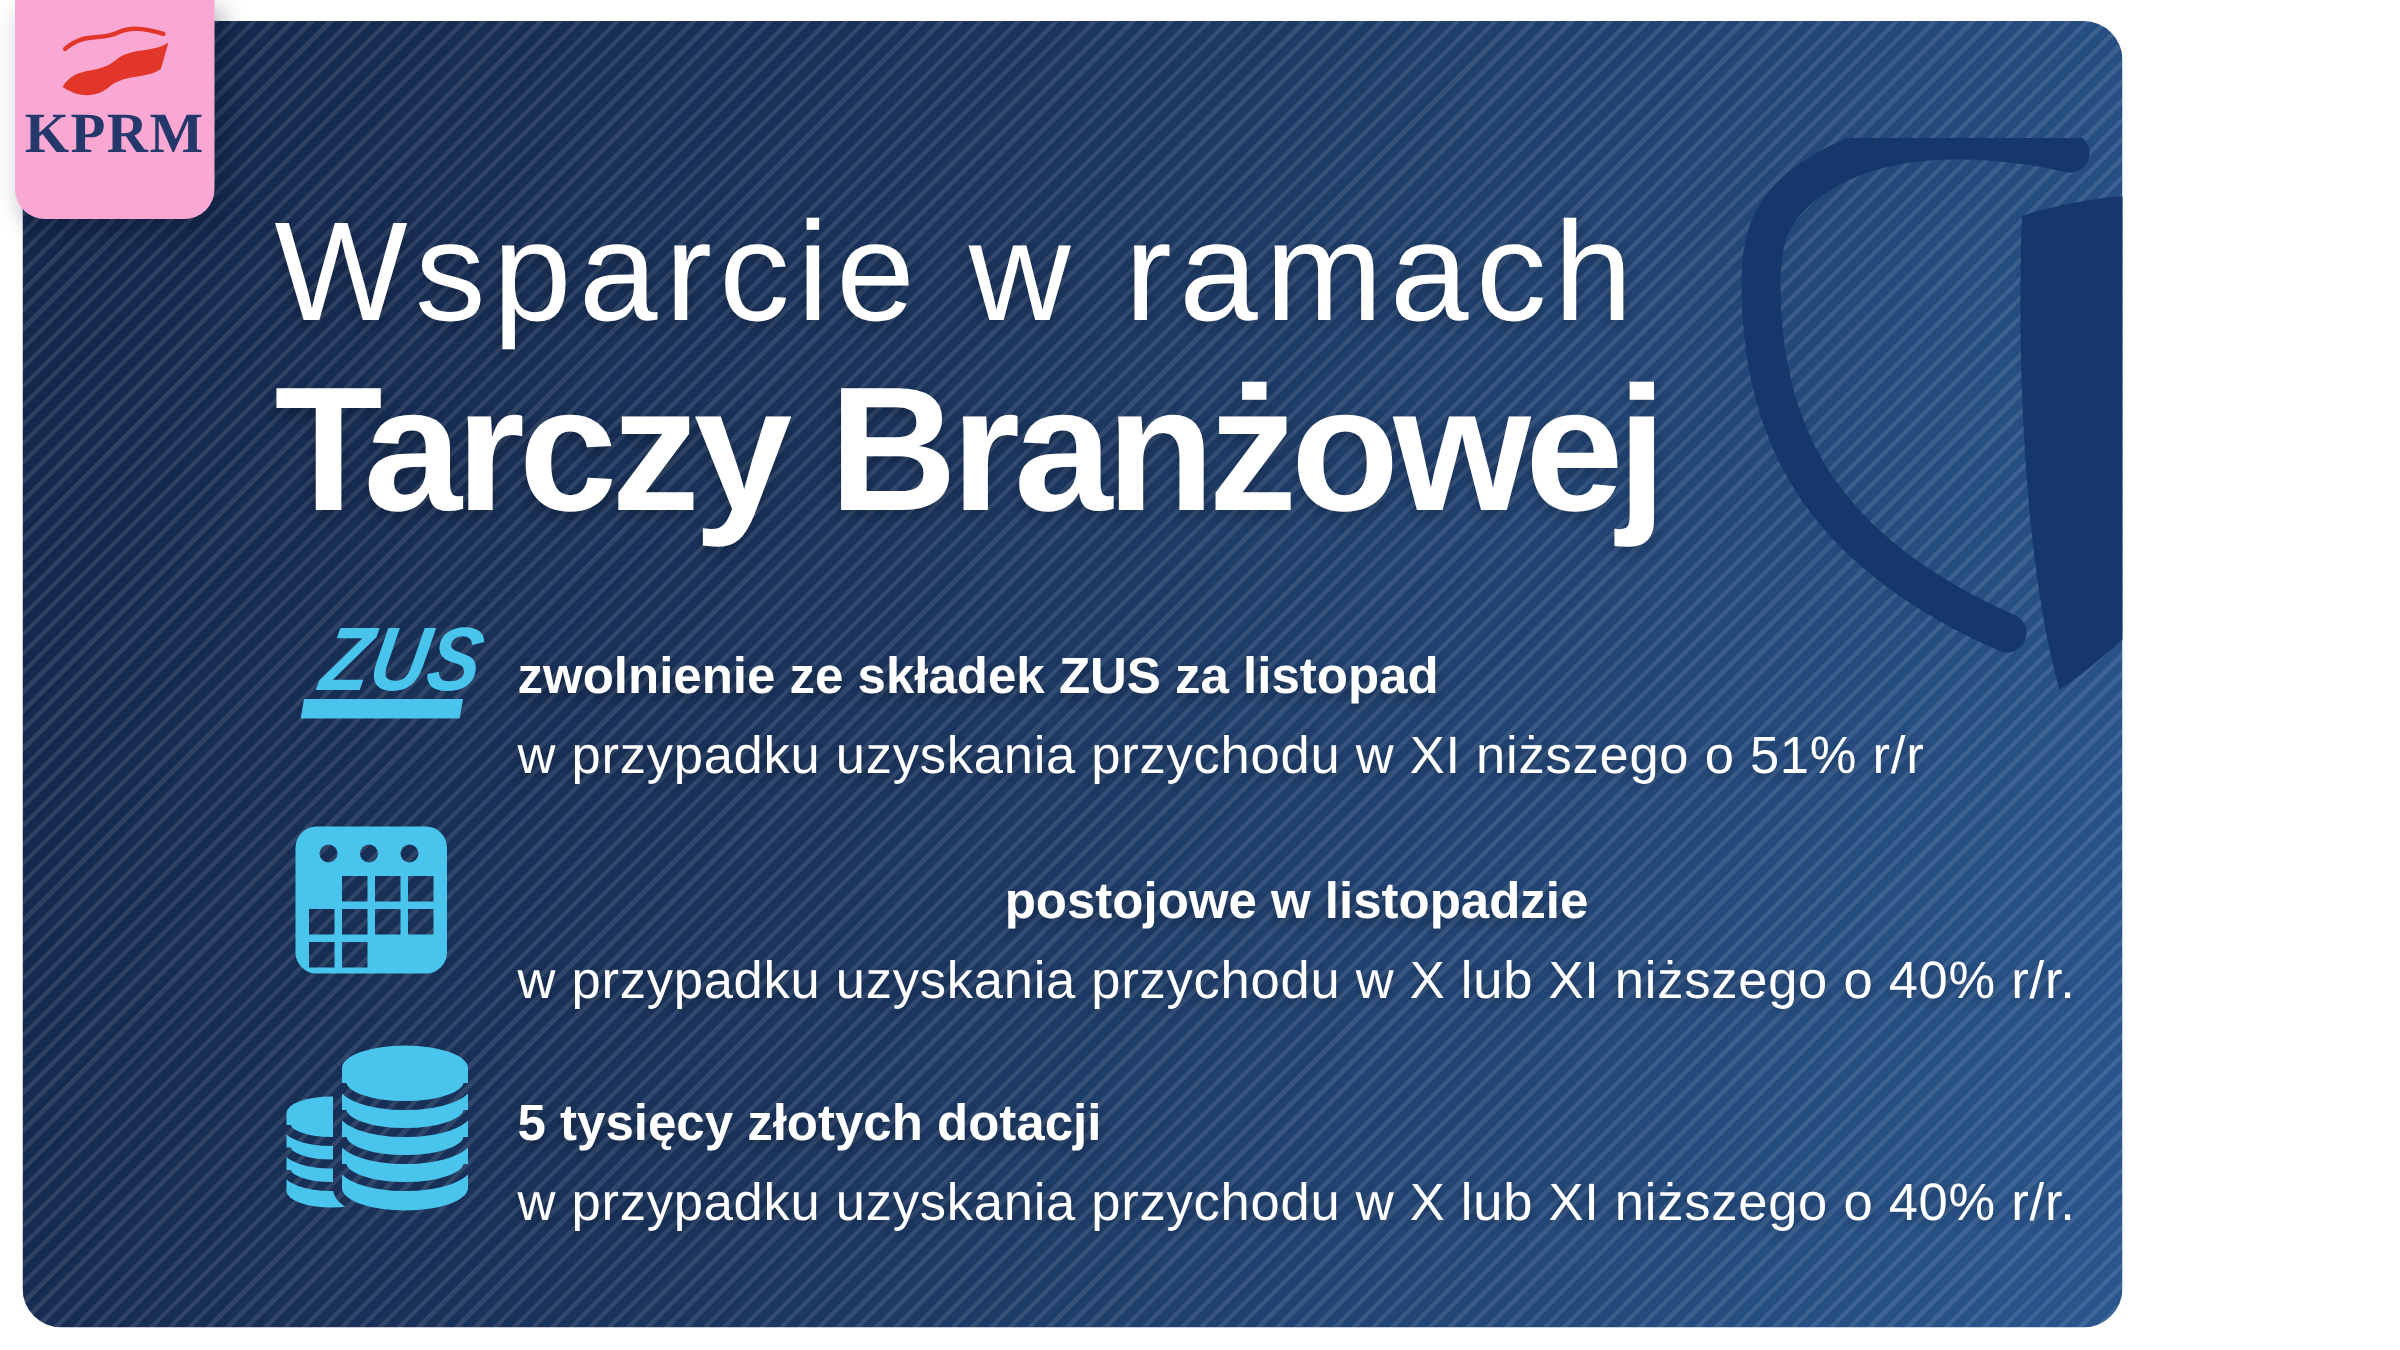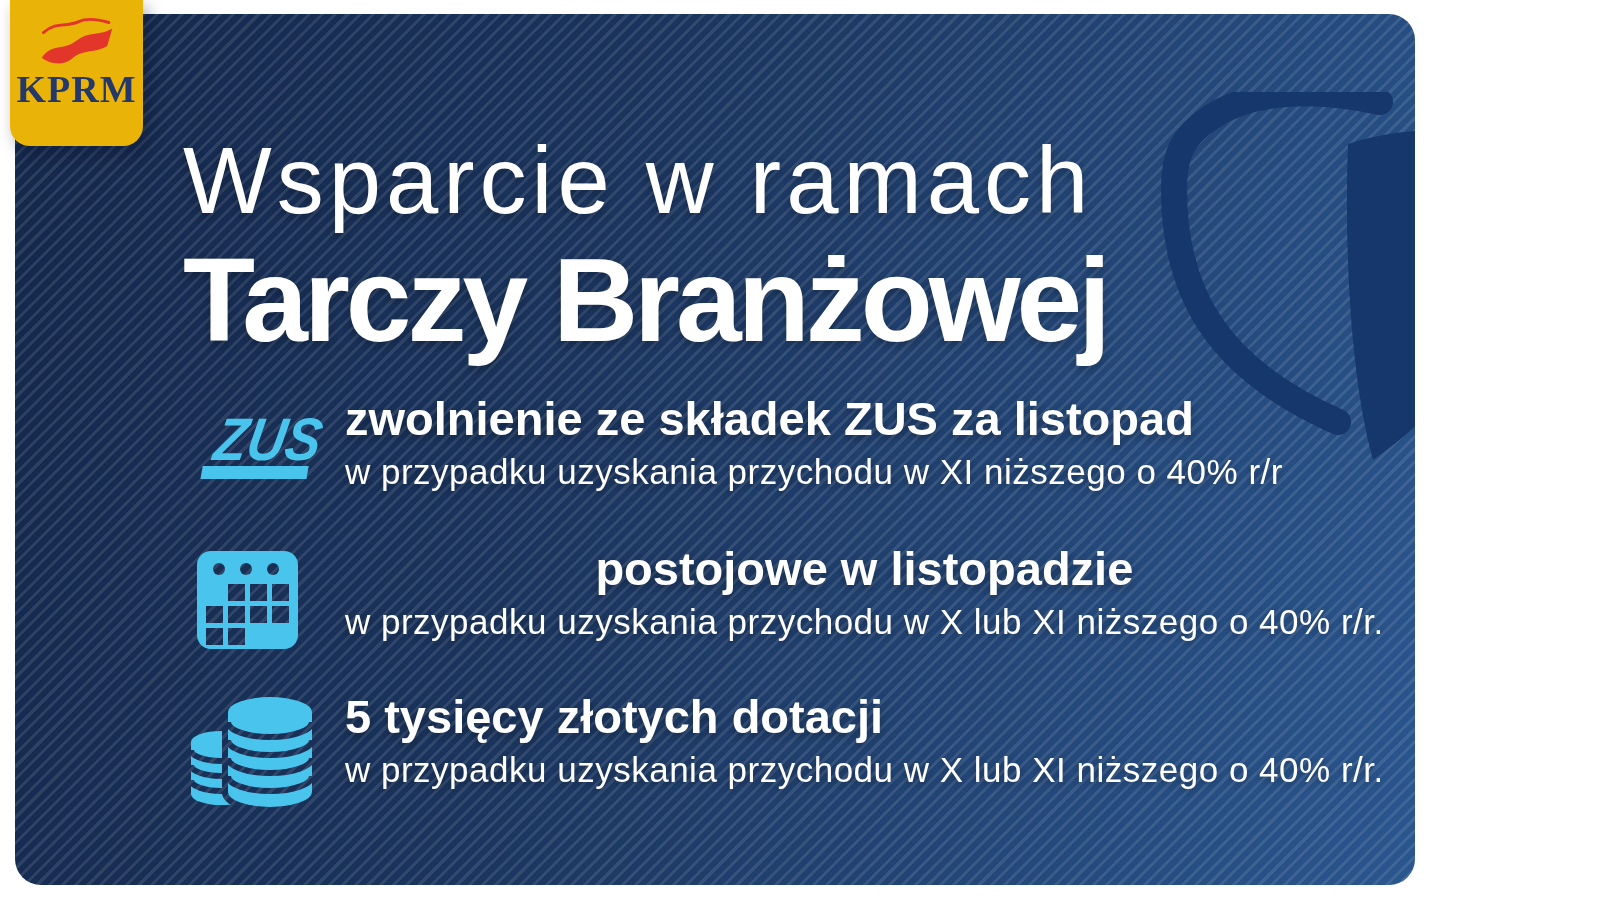--- a/index.html
+++ b/index.html
@@ -20,21 +20,21 @@
   .stage{position:absolute;inset:0;}
   .card{
     position:absolute;left:15px;top:14px;width:1400px;height:871px;
     border-radius:26px;overflow:hidden;
     background:
       repeating-linear-gradient(135deg, rgba(255,255,255,0.10) 0 3px, rgba(255,255,255,0) 3px 9px),
       linear-gradient(105deg, var(--card_g1) 0%, var(--card_g2) 42%, var(--card_g3) 100%);
   }
   .shield-svg{position:absolute;left:1133px;top:78px;width:400px;height:390px;}
   .logo-box{
-    position:absolute;left:10px;top:0;width:133px;height:146px;background:#eab308;
+    position:absolute;left:10px;top:0;width:133px;height:146px;background:#f9a8d4;
     border-radius:0 0 20px 20px;box-shadow:5px 7px 16px rgba(8,18,40,0.35);
     display:flex;flex-direction:column;align-items:center;z-index:6;
   }
   .flag-svg{width:84px;height:54px;margin-top:14px;}
   .logo-word{
     font-family:"Liberation Serif",serif;font-weight:700;font-size:38px;
     color:var(--logo_navy);letter-spacing:1px;margin-top:2px;line-height:1;
   }
   .t1{
     position:absolute;left:168px;top:120px;font-size:94px;font-weight:300;
@@ -49,22 +49,23 @@
   .item{position:absolute;left:168px;display:flex;align-items:flex-start;z-index:3;}
   .item-1{top:378px;}
   .item-2{top:528px;text-align:center;}
   .item-3{top:676px;}
   .icon-cell{width:162px;flex:0 0 auto;display:flex;justify-content:center;}
   .zus-svg{width:132px;height:86px;margin-top:10px;}
   .cal-svg{width:105px;height:104px;margin-top:5px;margin-right:34px;}
   .coin-svg{width:128px;height:122px;margin-top:2px;margin-right:24px;}
   .txt{color:var(--text_white);}
   .heading{
-    font-size:47px;font-weight:800;line-height:54px;white-space:nowrap;
+    font-size:34px;font-weight:800;line-height:54px;white-space:nowrap;
     text-shadow:0 3px 8px rgba(0,0,0,0.30);
+    margin-top:32px;
   }
   .detail{
     font-size:35px;font-weight:300;line-height:40px;margin-top:6px;white-space:nowrap;
     letter-spacing:0.5px;text-shadow:0 2px 7px rgba(0,0,0,0.30);
   }
 </style>
 </head>
 <body>
 
 <div class="stage">
@@ -83,21 +84,21 @@
       <div class="icon-cell">
         <svg class="zus-svg" viewBox="0 0 132 86" aria-hidden="true">
           <g transform="skewX(-10)">
             <text x="24" y="58" textLength="106" lengthAdjust="spacingAndGlyphs" style="font-family:'Liberation Sans',sans-serif;font-style:italic;font-weight:900;font-size:60px;fill:var(--accent_cyan)">ZUS</text>
             <rect x="16" y="64" width="106" height="13" fill="var(--accent_cyan)"></rect>
           </g>
         </svg>
       </div>
       <div class="txt">
         <div class="heading">zwolnienie ze składek ZUS za listopad</div>
-        <div class="detail">w przypadku uzyskania przychodu w XI niższego o 40% r/r</div>
+        <div class="detail">w przypadku uzyskania przychodu w XI niższego o 51% r/r</div>
       </div>
     </div>
 
     <div class="item item-2">
       <div class="icon-cell">
         <svg class="cal-svg" viewBox="0 0 105 104" aria-hidden="true">
           <defs>
             <mask id="m-cal">
               <rect x="2" y="4" width="101" height="98" rx="14" fill="#fff"></rect>
               <circle cx="24" cy="22" r="6" fill="#000"></circle>

